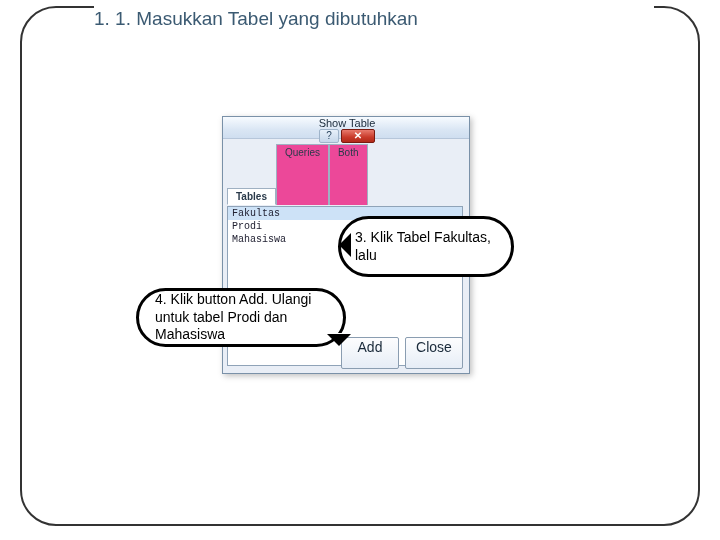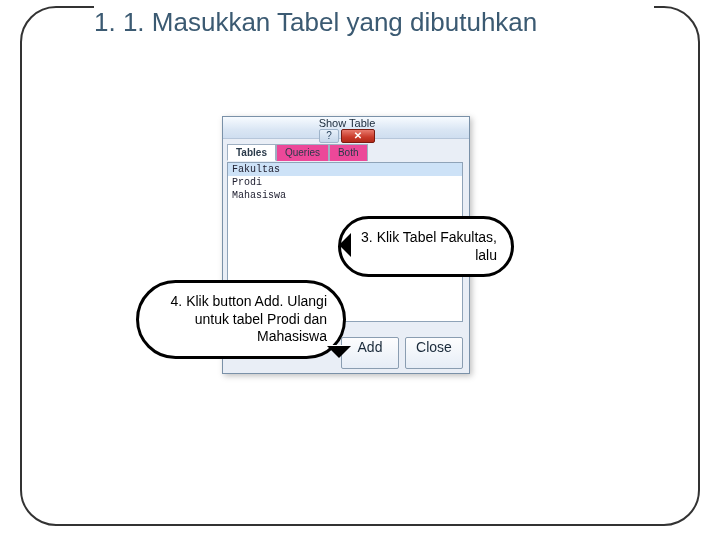--- a/index.html
+++ b/index.html
@@ -15,21 +15,21 @@
     left: 20px; top: 6px;
     width: 680px; height: 520px;
     border: 2px solid #333;
     border-radius: 36px;
     background: #fff;
   }
   .title {
     position: absolute;
     left: 72px; top: -2px;
     width: 560px;
-    font-size: 26px;
+    font-size: 19px;
     font-weight: 400;
     color: #3b5a72;
     line-height: 1.15;
     background: #fff;
     padding: 2px 4px 6px 0;
   }
   
   .win {
     position: absolute;
     left: 200px; top: 108px;
@@ -94,20 +94,21 @@
     background: #ec4899;
     color: #2a3a4a;
     position: relative;
     top: 1px;
   }
   .tab.active {
     background: #fff;
     font-weight: 700;
     border-bottom: 1px solid #fff;
     z-index: 2;
+    margin-top: 44px;
   }
   .listbox {
     width: 236px;
     height: 160px;
     background: #fff;
     border: 1px solid #8fa3b8;
     overflow: hidden;
   }
   .list-item {
     font-size: 10px;
@@ -137,40 +138,40 @@
     border-radius: 2px;
     color: #1a2a3a;
   }
   
   .callout {
     position: absolute;
     background: #fff;
     border: 3px solid #000;
     border-radius: 999px;
     padding: 14px 22px;
-    text-align: right;
+    text-align: left;
     font-size: 14px;
     line-height: 1.25;
     color: #000;
     font-family: Arial, sans-serif;
     z-index: 10;
   }
   .callout::after {
     content: "";
     position: absolute;
     width: 0; height: 0;
     border: 12px solid transparent;
   }
   .c3 { left: 316px; top: 208px; width: 176px; padding: 10px 14px; }
   .c3::after { left: -14px; top: 14px; border-right-color: #000; }
   .c3::before {
     content: ""; position: absolute; left: -8px; top: 16px;
     width: 0; height: 0; border: 10px solid transparent; border-right-color: #fff;
   }
-  .c4 { left: 114px; top: 272px; width: 210px; padding: 10px 16px; }
+  .c4 { left: 114px; top: 280px; width: 210px; padding: 0 16px; }
   .c4::after { right: -8px; bottom: -14px; border-top-color: #000; }
   .c4::before {
     content: ""; position: absolute; right: -3px; bottom: -7px;
     width: 0; height: 0; border: 9px solid transparent; border-top-color: #fff;
   }
   .c5 { left: 468px; top: 292px; width: 200px; padding: 12px 18px; }
   .c5::after { left: -14px; top: 34px; border-right-color: #000; }
   .c5::before {
     content: ""; position: absolute; left: -8px; top: 36px;
     width: 0; height: 0; border: 10px solid transparent; border-right-color: #fff;

